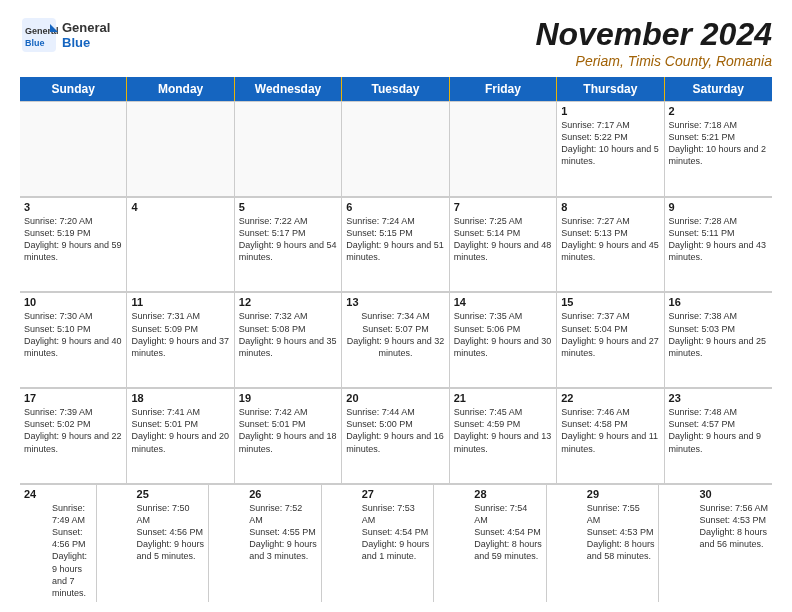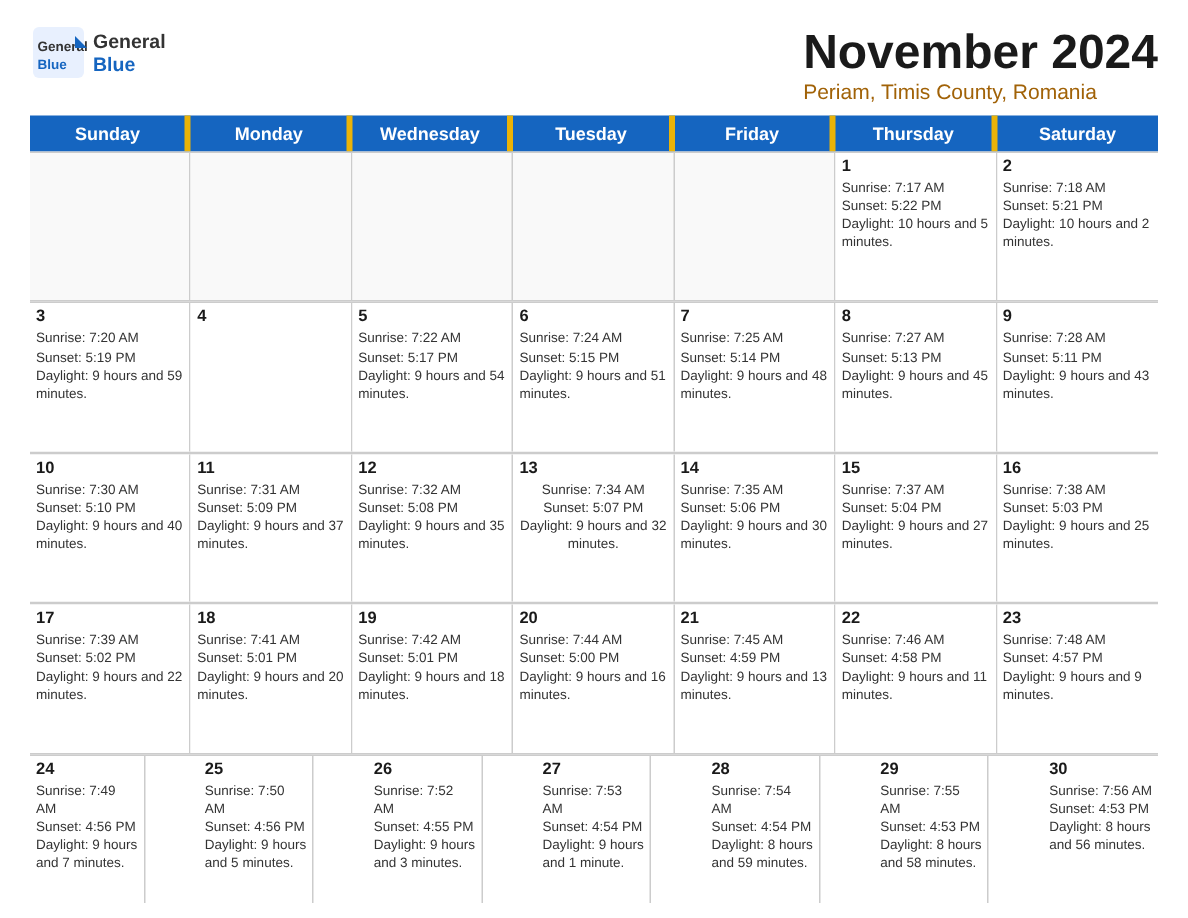--- a/index.html
+++ b/index.html
@@ -27,21 +27,22 @@
       display: flex;
       flex-direction: column;
       align-items: flex-start;
     }
     .logo-area {
       display: flex;
       align-items: center;
       gap: 4px;
     }
     .title-area {
-      text-align: left;
+      text-align: right;
+      font-style: italic;
     }
     .month-title {
       font-size: 32px;
       font-weight: bold;
       color: #1a1a1a;
     }
     .location {
       font-size: 14px;
       color: #a16207;
     }
@@ -54,21 +55,21 @@
       display: grid;
       grid-template-columns: repeat(7, 1fr);
       background: #1565c0;
       color: #fff;
       font-size: 12px;
       font-weight: bold;
     }
     .cal-header-cell {
       padding: 5px 4px;
       text-align: center;
-      border-right: 4px solid #eab308;
+      border-right: 1px solid #eab308;
     }
     .cal-header-cell:last-child { border-right: none; }
     .cal-body {
       display: flex;
       flex-direction: column;
       flex: 1;
     }
     .cal-row {
       display: grid;
       grid-template-columns: repeat(7, 1fr);
@@ -280,21 +281,21 @@
           <div class="cal-cell">
             <div class="day-num">23</div>
             <div class="cell-info" style="white-space: pre-line;">Sunrise: 7:48 AM
 Sunset: 4:57 PM
 Daylight: 9 hours and 9 minutes.</div>
           </div>
         </div>
         <div class="cal-row cal-row-border">
           <div class="cal-cell">
             <div class="day-num">24</div>
-            <div class="cell-info" style="white-space: pre-line;">Sunrise: 7:49 AM
+            <div class="cell-info" style="white-space: pre-line; margin-left: 28px;">Sunrise: 7:49 AM
 Sunset: 4:56 PM
 Daylight: 9 hours and 7 minutes.</div>
           </div>
           <div class="cal-cell">
             <div class="day-num">25</div>
             <div class="cell-info" style="white-space: pre-line;">Sunrise: 7:50 AM
 Sunset: 4:56 PM
 Daylight: 9 hours and 5 minutes.</div>
           </div>
           <div class="cal-cell">

